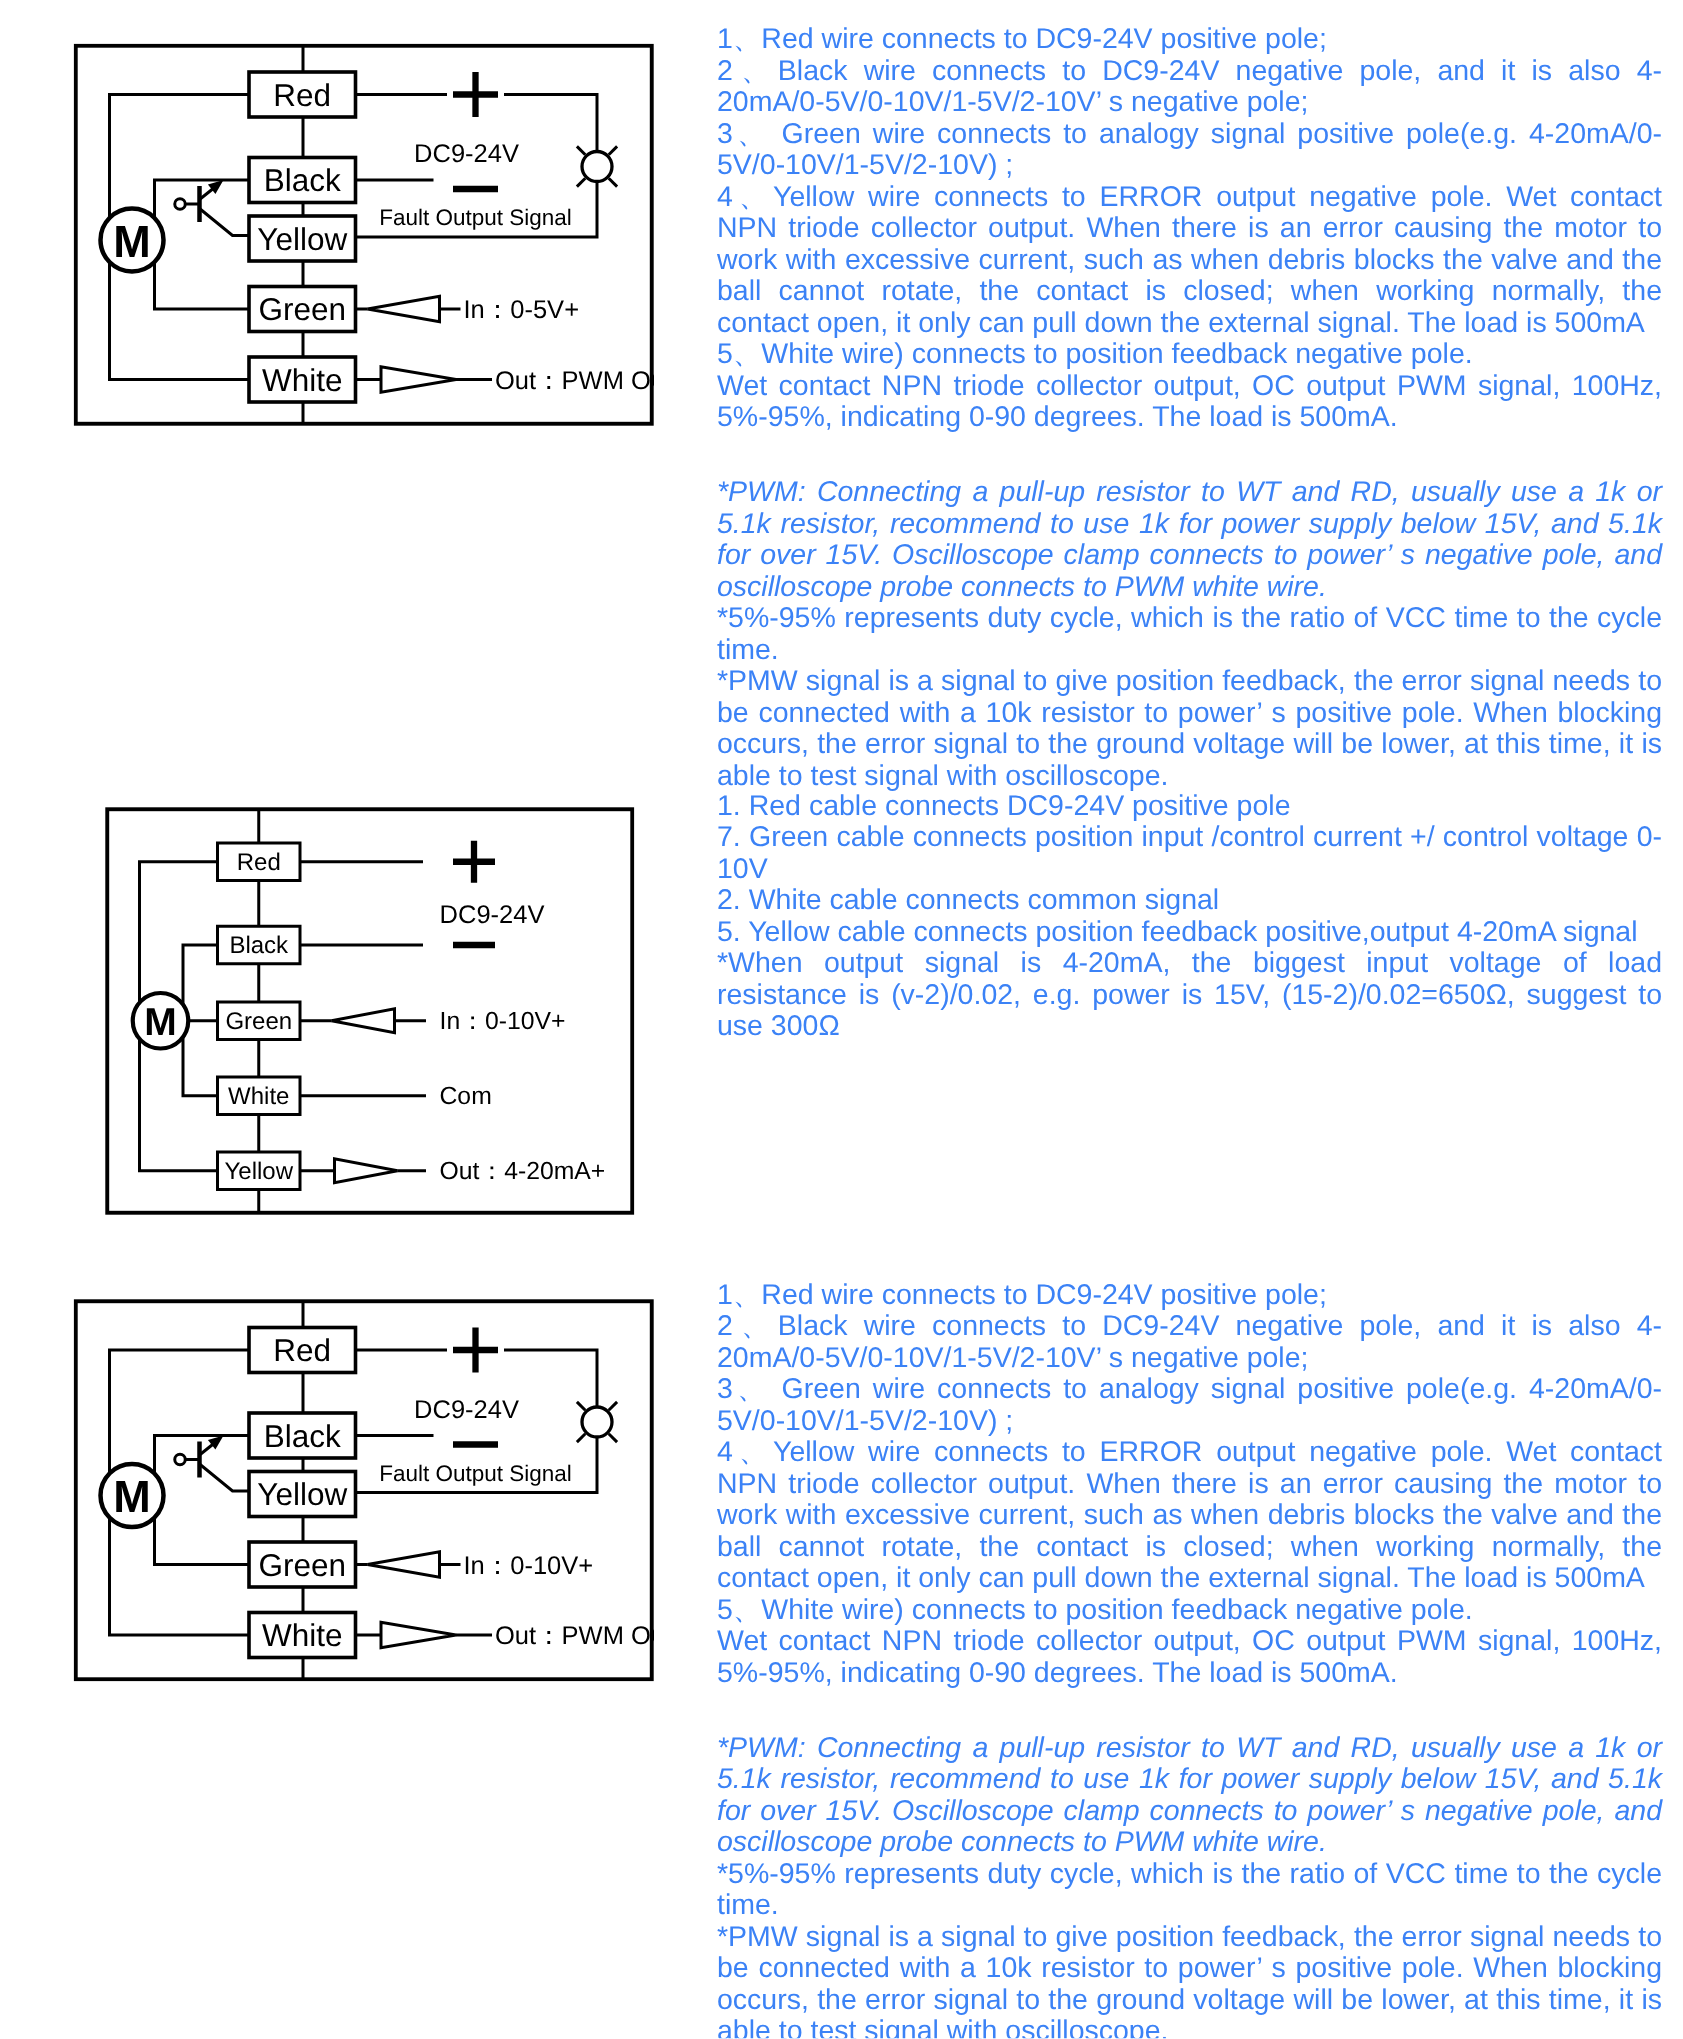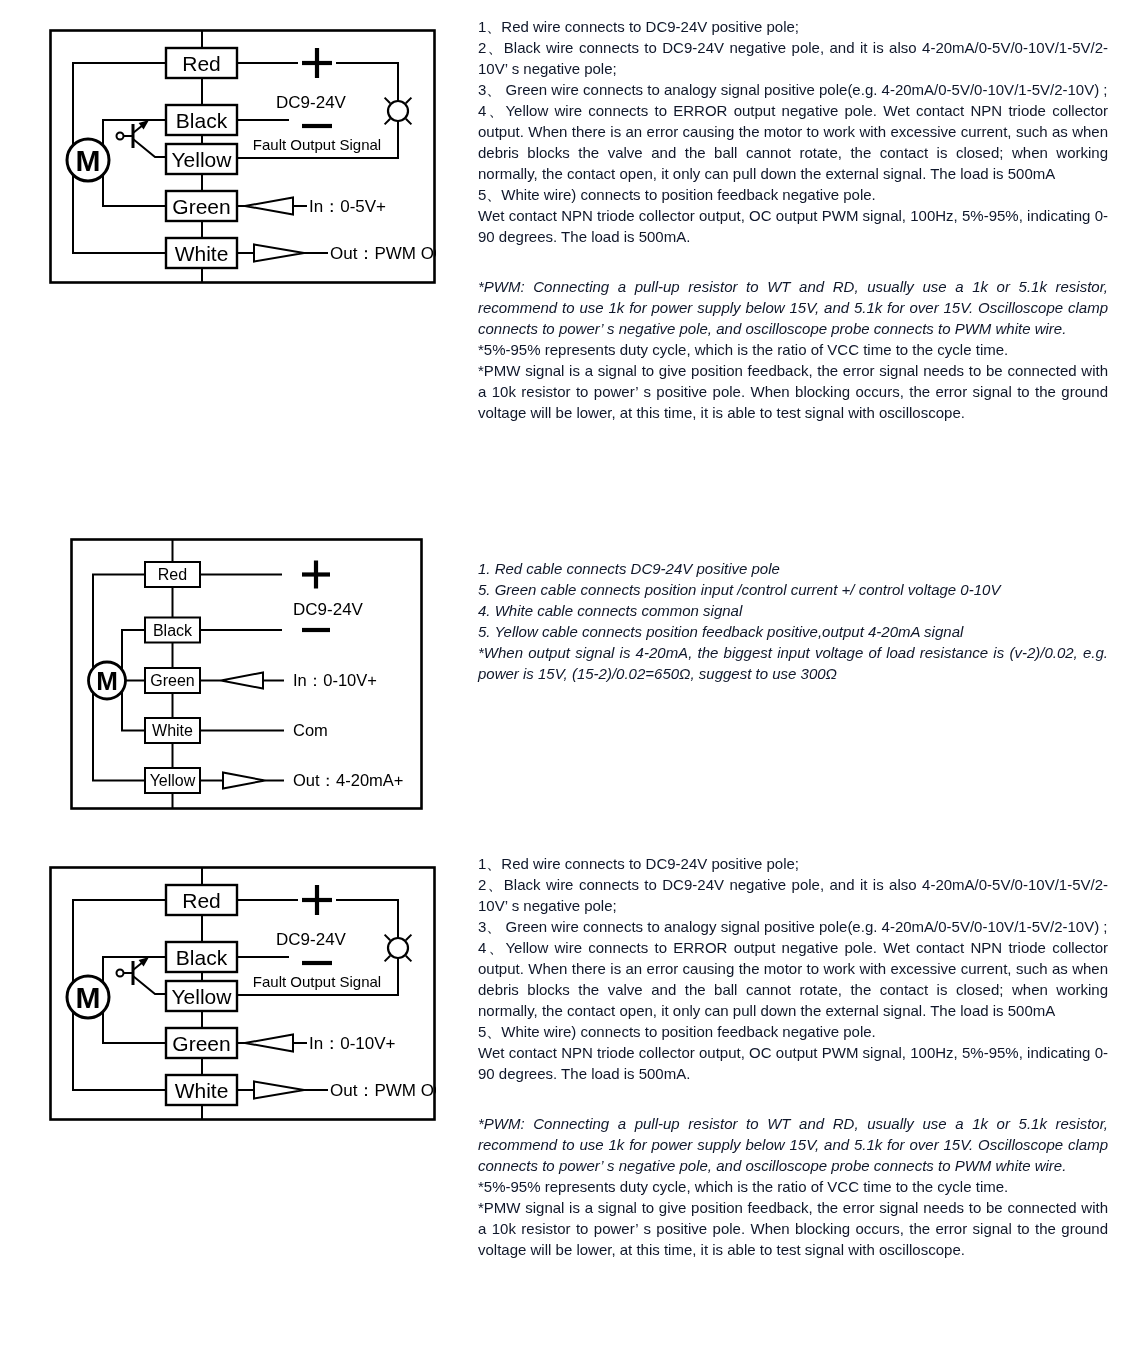--- a/index.html
+++ b/index.html
@@ -20,25 +20,25 @@
   .wire-label{font-size:21px;}
   .wire-label-sm{font-size:16px;}
   .m-label{font-size:30px;font-weight:bold;text-anchor:middle;}
   .m-label-sm{font-size:26px;font-weight:bold;text-anchor:middle;}
   .pow{font-size:17px;text-anchor:middle;}
   .sig{font-size:17px;}
   .sig-sm{font-size:16.5px;}
   .fault{font-size:15px;text-anchor:middle;}
   .tc{text-anchor:middle;}
   .textcol{position:absolute;left:478px;width:630px;text-align:justify;
-           font-size:15px;line-height:21px;color:#0f172a;}
+           font-size:19px;line-height:21px;color:#3b82f6;}
   .textcol p{margin:0;}
   .fngap{margin-top:29px !important;font-style:italic;}
   #t1{top:16px;}
-  #t2{top:558px;font-style:italic;}
+  #t2{top:527px;}
   #t3{top:853px;}
 </style>
 </head>
 <body>
 
 <div class="page">
 
   <svg id="d1" width="387" height="255" viewBox="0 0 387 255">
     <rect class="bd" x="1.5" y="1.5" width="384" height="252"></rect>
     <line class="w" x1="153" y1="2" x2="153" y2="253"></line>
@@ -161,22 +161,22 @@
       <text class="wire-label-sm tc" x="102.5" y="198">White</text>
     </g>
     <g>
       <rect class="box" x="75" y="230" width="55" height="25" style="stroke-width:2;"></rect>
       <text class="wire-label-sm tc" x="102.5" y="248">Yellow</text>
     </g>
   </svg>
 
   <div id="t2" class="textcol">
     <p>1. Red cable connects DC9-24V positive pole</p>
-    <p>5. Green cable connects position input /control current +/ control voltage 0-10V</p>
-    <p>4. White cable connects common signal</p>
+    <p>7. Green cable connects position input /control current +/ control voltage 0-10V</p>
+    <p>2. White cable connects common signal</p>
     <p>5. Yellow cable connects position feedback positive,output 4-20mA signal</p>
     <p>*When output signal is 4-20mA, the biggest input voltage of load resistance is (v-2)/0.02, e.g. power is 15V, (15-2)/0.02=650Ω, suggest to use 300Ω</p>
   </div>
 
   <svg id="d3" width="387" height="255" viewBox="0 0 387 255">
     <rect class="bd" x="1.5" y="1.5" width="384" height="252"></rect>
     <line class="w" x1="153" y1="2" x2="153" y2="253"></line>
     <polyline class="w" points="117,34 24,34 24,224 117,224"></polyline>
     <polyline class="w" points="117,91 54,91 54,177 117,177"></polyline>
     <g>

